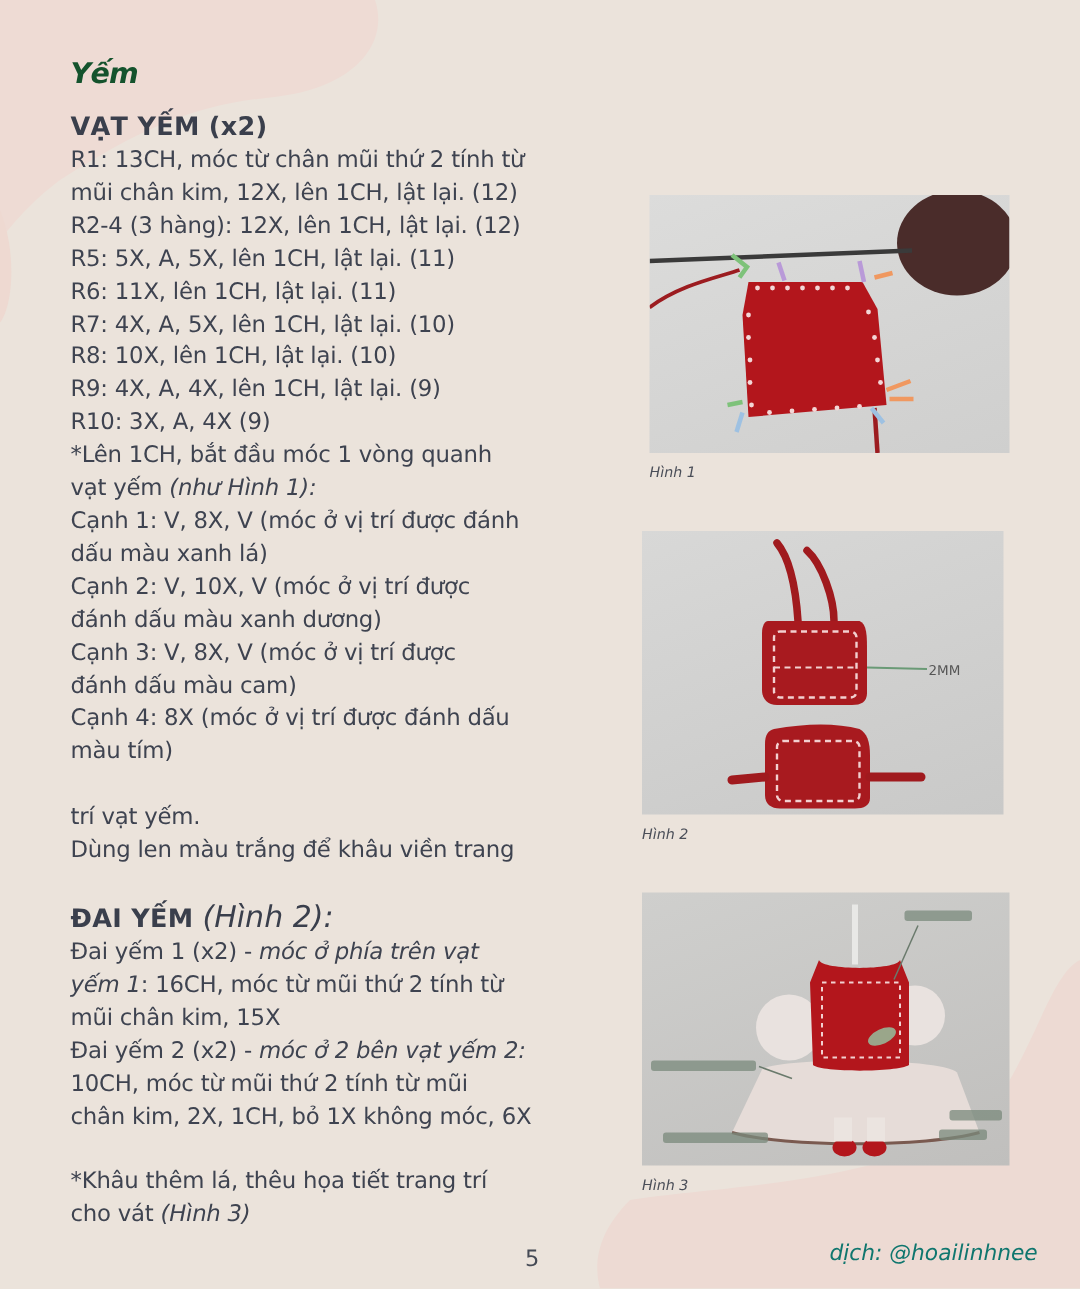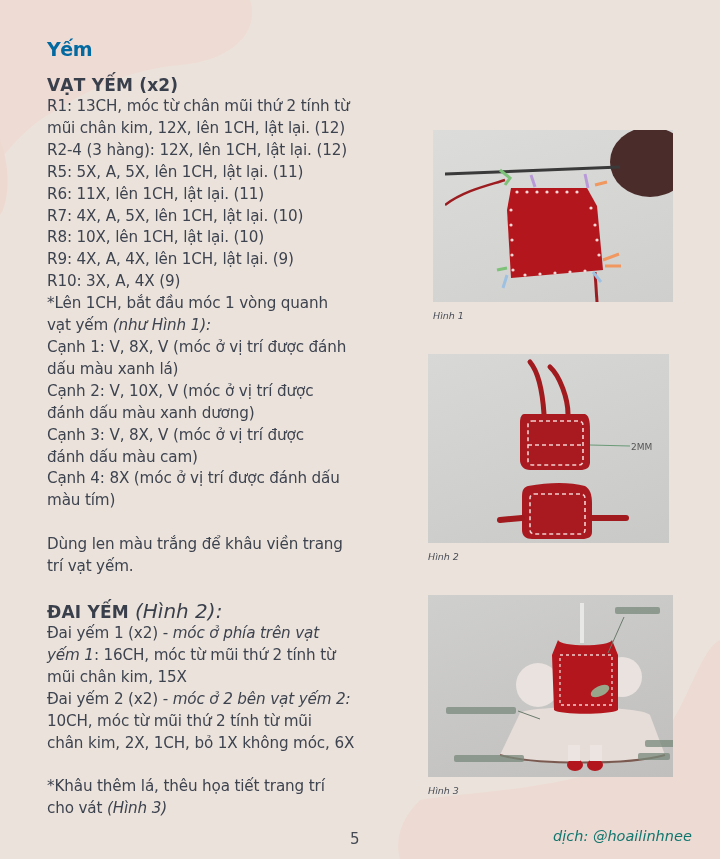--- a/index.html
+++ b/index.html
@@ -9,41 +9,40 @@
       background: #ebe3db;
       font-family: "DejaVu Sans", sans-serif;
       color: #3e4350;
     }
     .blob { position: absolute; z-index: 0; }
     .page { position: absolute; inset: 0; z-index: 1; }
 
     .title {
       position: absolute; left: 47px; top: 38px;
       font-family: "DejaVu Sans", sans-serif;
-      font-weight: bold;
-      font-size: 19px; color: #0369a1; letter-spacing: -0.5px;
+      font-style: italic; font-weight: bold;
+      font-size: 19px; color: #14532d; letter-spacing: -0.5px;
     }
     .text-col {
       position: absolute; left: 47px; top: 74px; width: 360px;
       font-size: 15.2px; line-height: 21.9px; letter-spacing: -0.15px;
     }
     .section-heading {
       font-weight: bold; font-size: 17px; letter-spacing: 0.2px;
       color: #3a3f4c; line-height: 22px;
     }
     .section-heading .hint { font-weight: normal; font-style: italic; font-size: 20px; letter-spacing: 0; }
     .line { display: block; white-space: nowrap; }
     .it { font-style: italic; }
     .gap { height: 22px; }
 
     .figure { position: absolute; }
     .photo {
       position: absolute; overflow: hidden;
       background: linear-gradient(160deg, #d4d3d2 0%, #c9c8c7 60%, #bdbcbb 100%);
-      padding-left: 12px;
     }
     .caption {
       position: absolute; font-style: italic; font-size: 9.5px; color: #4a4e58;
       text-align: left; width: 100%;
     }
 
     .page-num {
       position: absolute; left: 350px; top: 830px;
       font-size: 15px; color: #454a55;
     }
@@ -84,22 +83,22 @@
     <span class="line">dấu màu xanh lá)</span>
     <span class="line">Cạnh 2: V, 10X, V (móc ở vị trí được</span>
     <span class="line">đánh dấu màu xanh dương)</span>
     <span class="line">Cạnh 3: V, 8X, V (móc ở vị trí được</span>
     <span class="line">đánh dấu màu cam)</span>
     <span class="line">Cạnh 4: 8X (móc ở vị trí được đánh dấu</span>
     <span class="line">màu tím)</span>
 
     <div class="gap"></div>
 
+    <span class="line">trí vạt yếm.</span>
     <span class="line">Dùng len màu trắng để khâu viền trang</span>
-    <span class="line">trí vạt yếm.</span>
 
     <div class="gap"></div>
 
     <div class="section-heading"><span>ĐAI YẾM</span> <span class="hint">(Hình 2):</span></div>
 
     <span class="line"><span>Đai yếm 1 (x2) - </span><span class="it">móc ở phía trên vạt</span></span>
     <span class="line"><span class="it">yếm 1</span><span>: 16CH, móc từ mũi thứ 2 tính từ</span></span>
     <span class="line">mũi chân kim, 15X</span>
 
     <span class="line"><span>Đai yếm 2 (x2) - </span><span class="it">móc ở 2 bên vạt yếm 2:</span></span>

